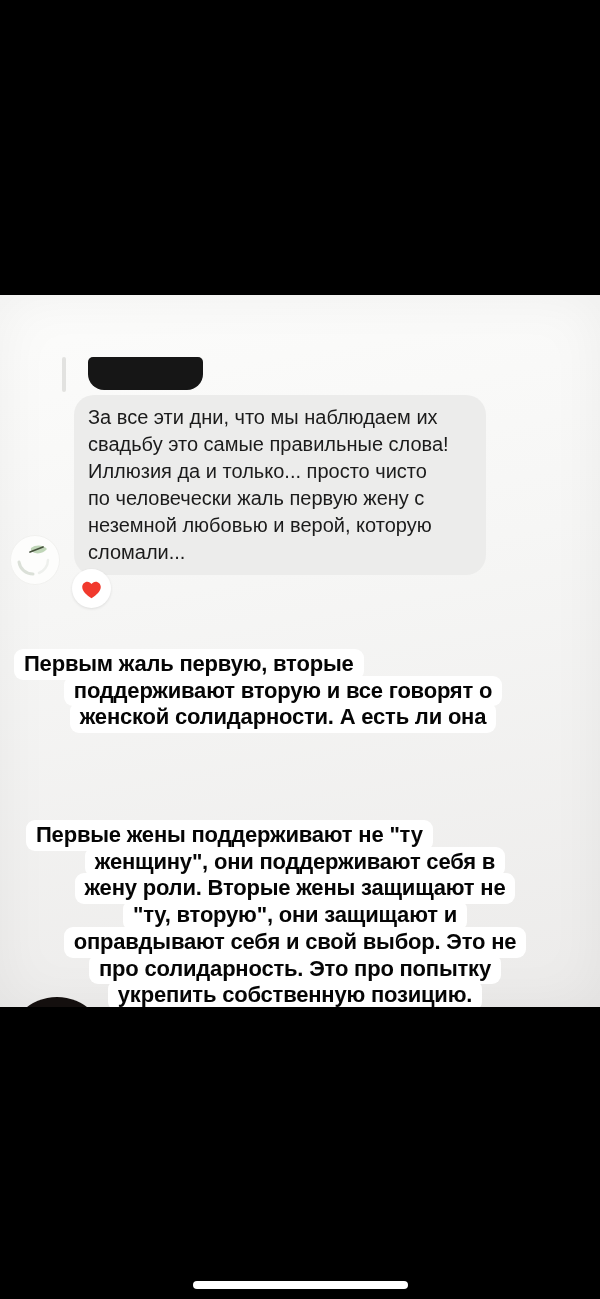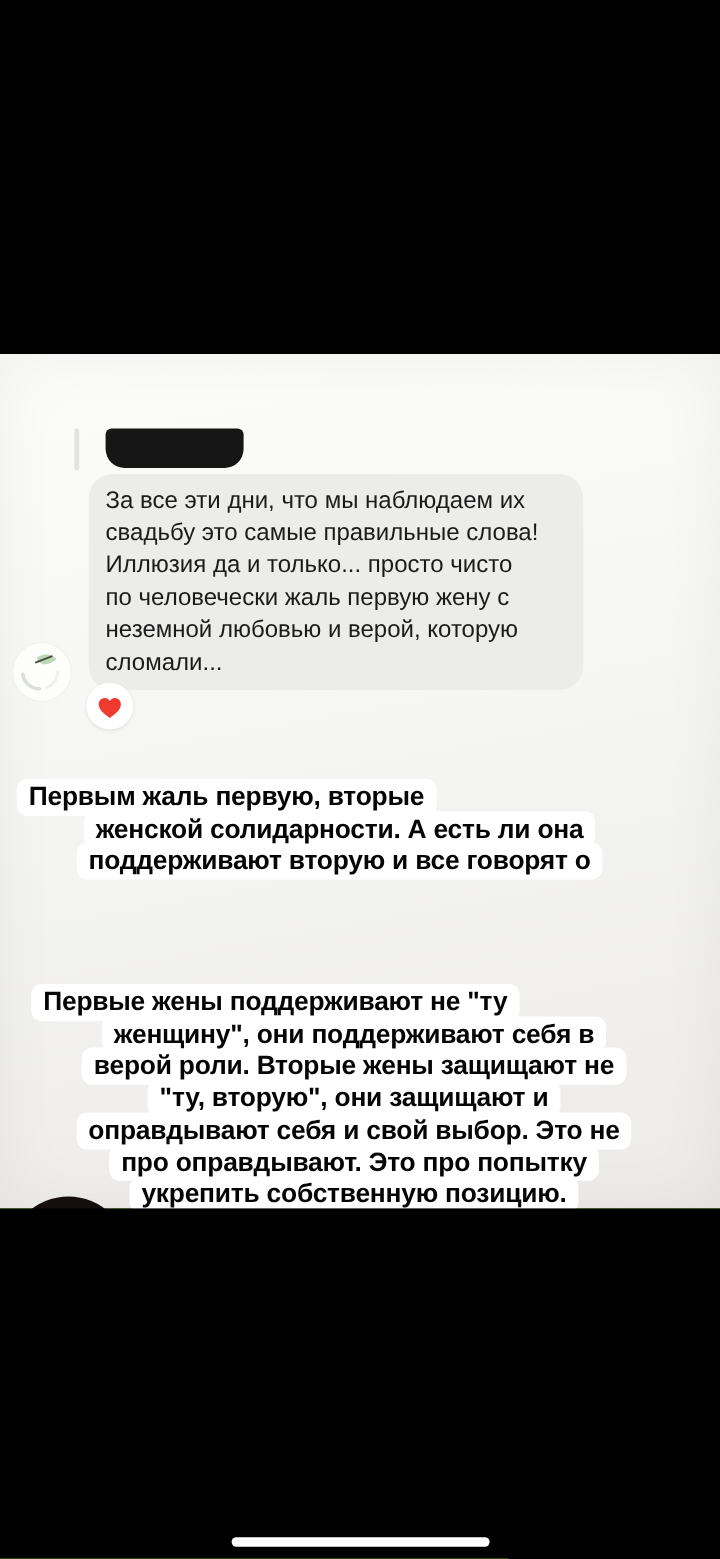--- a/index.html
+++ b/index.html
@@ -1,18 +1,18 @@
 <!DOCTYPE html>
 <html><head>
 <meta charset="utf-8">
 <style>
   html,body{margin:0;padding:0;background:#000;}
   #screen{
     position:relative;width:600px;height:1299px;overflow:hidden;
-    background:#84cc16;font-family:"Liberation Sans",sans-serif;
+    background:#5eead4;font-family:"Liberation Sans",sans-serif;
   }
   .bar-top{position:absolute;left:0;top:0;width:600px;height:295px;background:#000;z-index:6;}
   .bar-bottom{position:absolute;left:0;top:1007px;width:600px;height:292px;background:#000;z-index:6;}
   .home-indicator{position:absolute;left:193px;top:274px;width:215px;height:8px;background:#ffffff;border-radius:4px;}
   .canvas{
     position:absolute;left:0;top:295px;width:600px;height:712px;z-index:1;
     background:linear-gradient(170deg,#fcfcfb 0%,#f6f6f5 40%,#ecebea 100%);
     box-shadow:inset 0 0 55px rgba(0,0,0,0.05);
   }
   .reply-line{position:absolute;left:62px;top:62px;width:4px;height:35px;background:#e2e2e0;border-radius:2px;}
@@ -75,31 +75,31 @@
     </div>
 
     <div class="heart-badge">
       <svg width="23" height="21" viewBox="0 0 24 22">
         <path d="M12 21.2C6.6 17.6 2.3 13.7 2.3 9.3 2.3 6.2 4.7 3.8 7.6 3.8c1.8 0 3.5 1 4.4 2.6.9-1.6 2.6-2.6 4.4-2.6 2.9 0 5.3 2.4 5.3 5.5 0 4.4-4.3 8.3-9.7 11.9z" fill="#f1392d"></path>
       </svg>
     </div>
 
     <div class="block block1">
         <span class="tline">Первым жаль первую, вторые</span>
+        <span class="tline">поддерживают вторую и все говорят о</span>
         <span class="tline">женской солидарности. А есть ли она</span>
-        <span class="tline">поддерживают вторую и все говорят о</span>
       </div>
 
     <div class="block block2">
         <span class="tline">Первые жены поддерживают не "ту</span>
         <span class="tline">женщину", они поддерживают себя в</span>
-        <span class="tline">верой роли. Вторые жены защищают не</span>
+        <span class="tline">жену роли. Вторые жены защищают не</span>
         <span class="tline">"ту, вторую", они защищают и</span>
         <span class="tline">оправдывают себя и свой выбор. Это не</span>
-        <span class="tline">про оправдывают. Это про попытку</span>
+        <span class="tline">про солидарность. Это про попытку</span>
         <span class="tline">укрепить собственную позицию.</span>
       </div>
 
     <div class="bottom-circle"></div>
 
   </div>
 
   <div class="bar-bottom">
     <div class="home-indicator"></div>
   </div>

